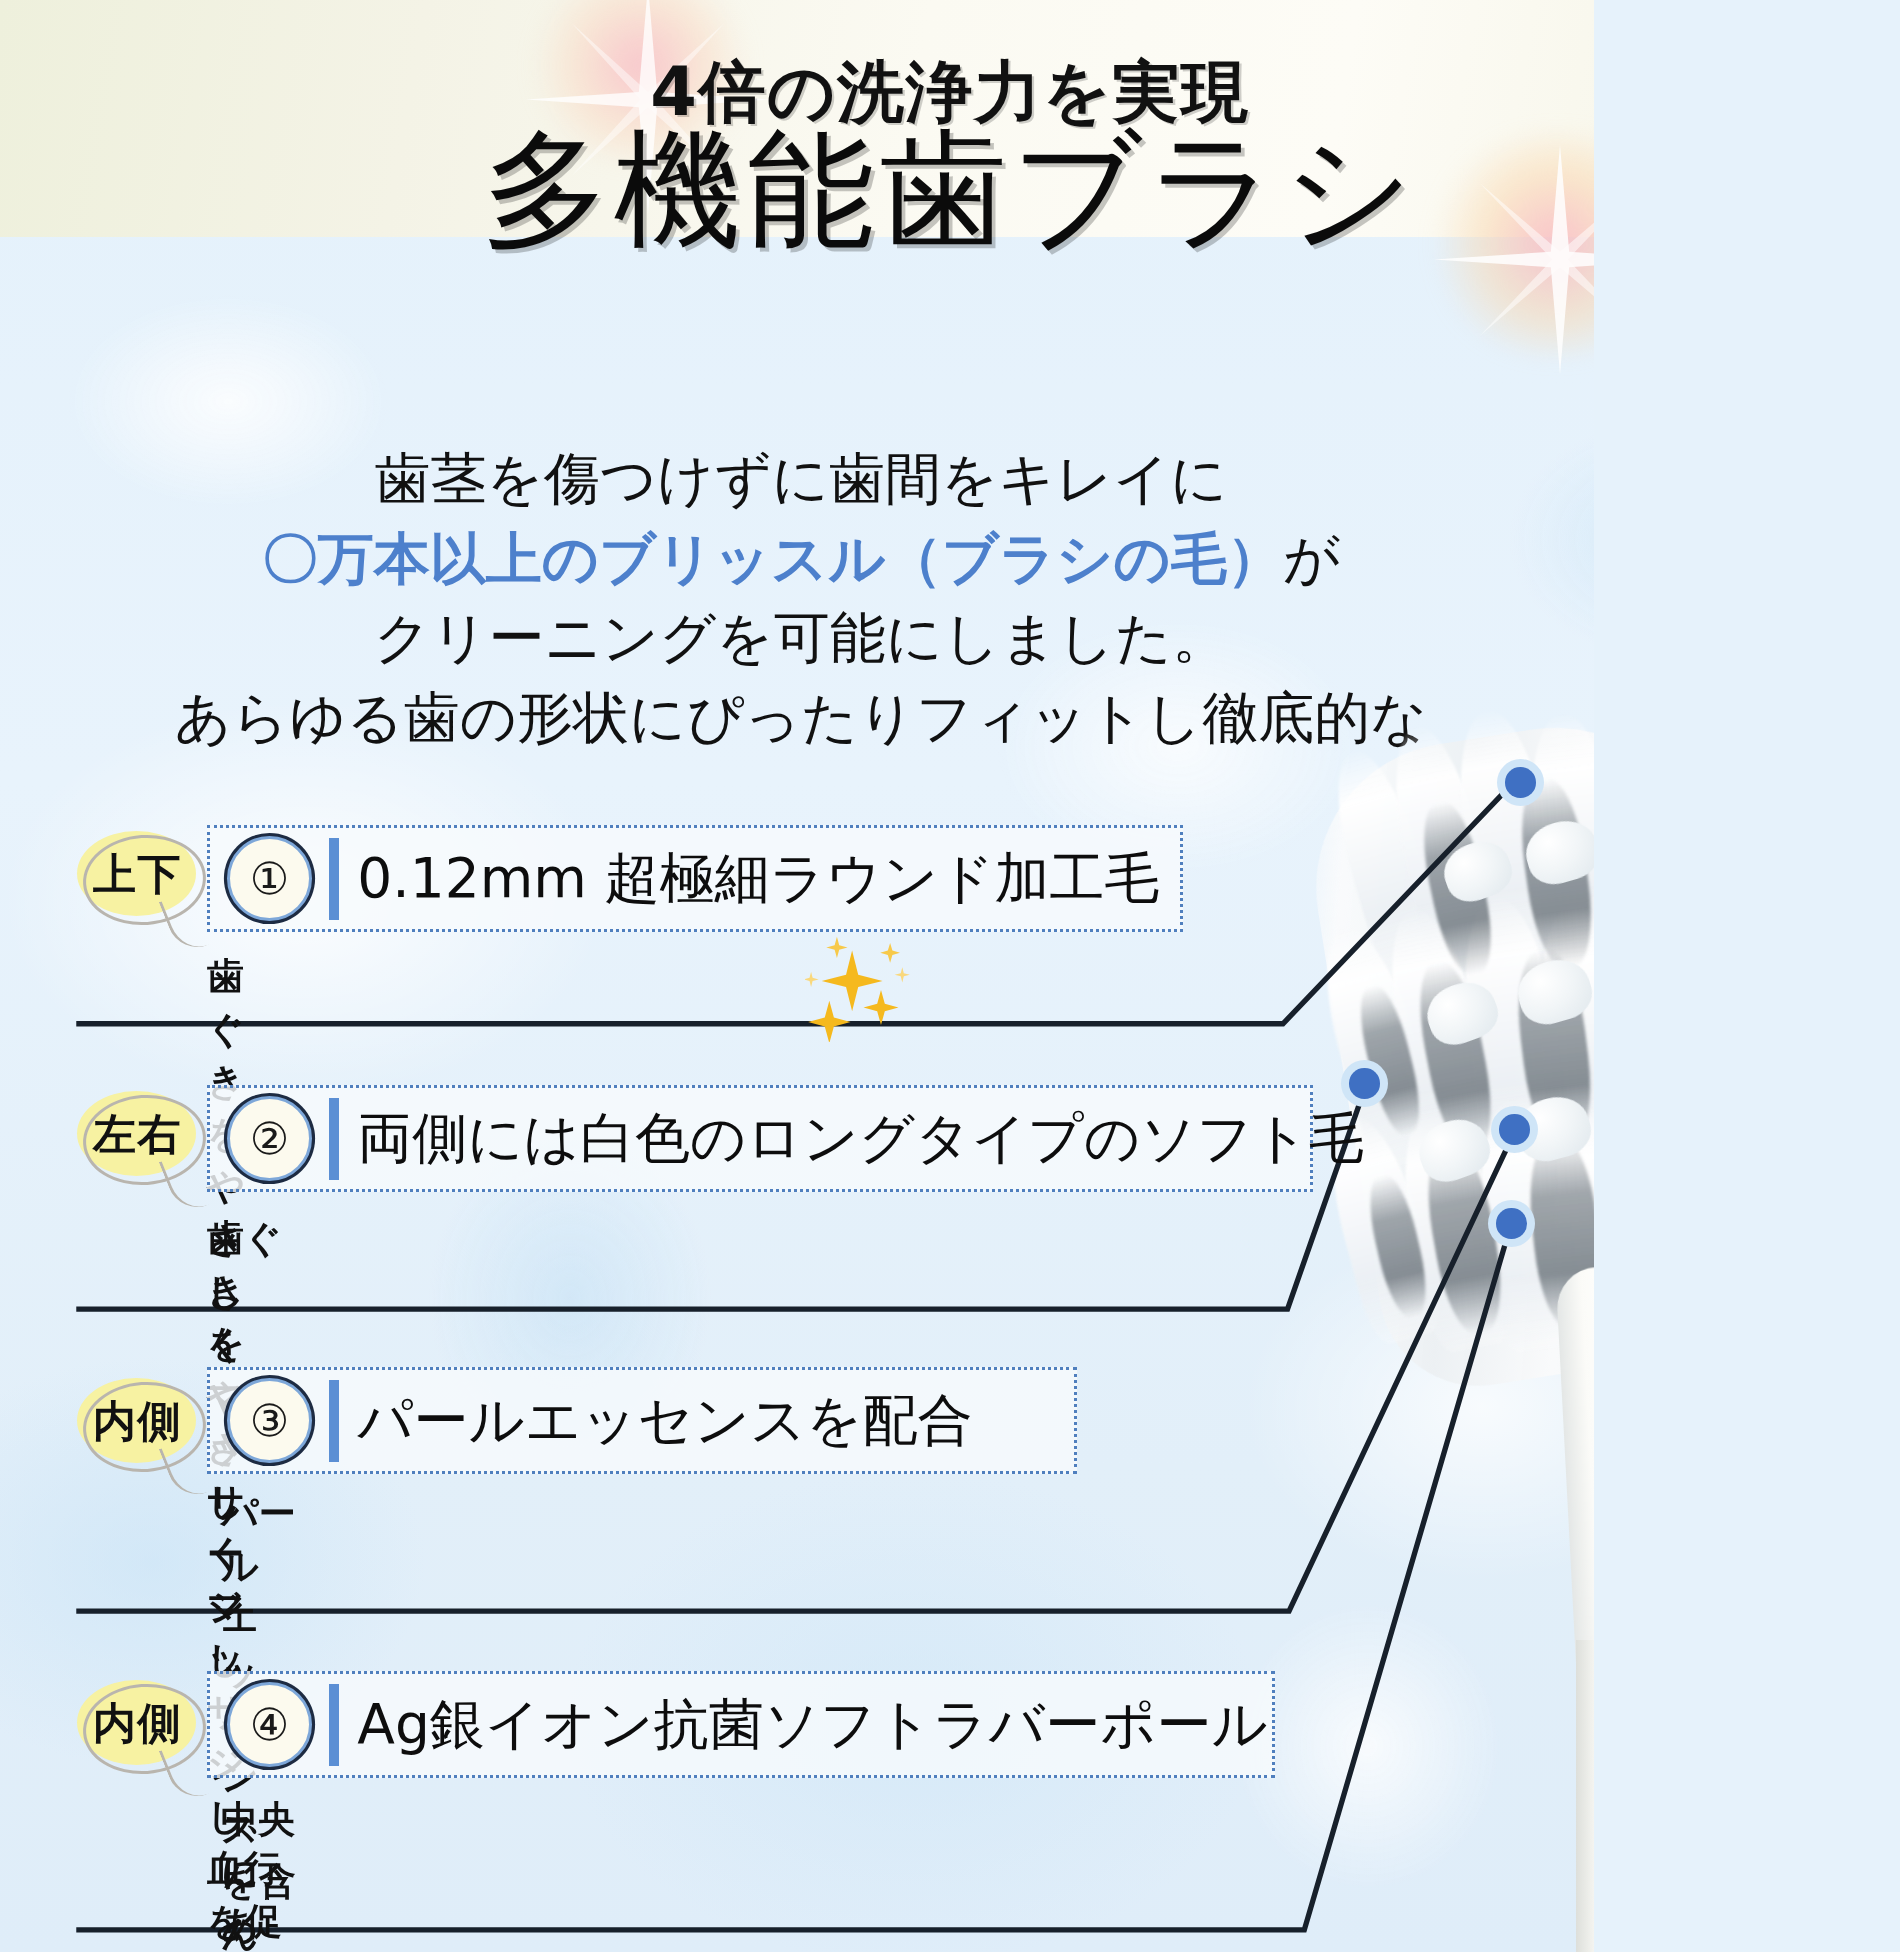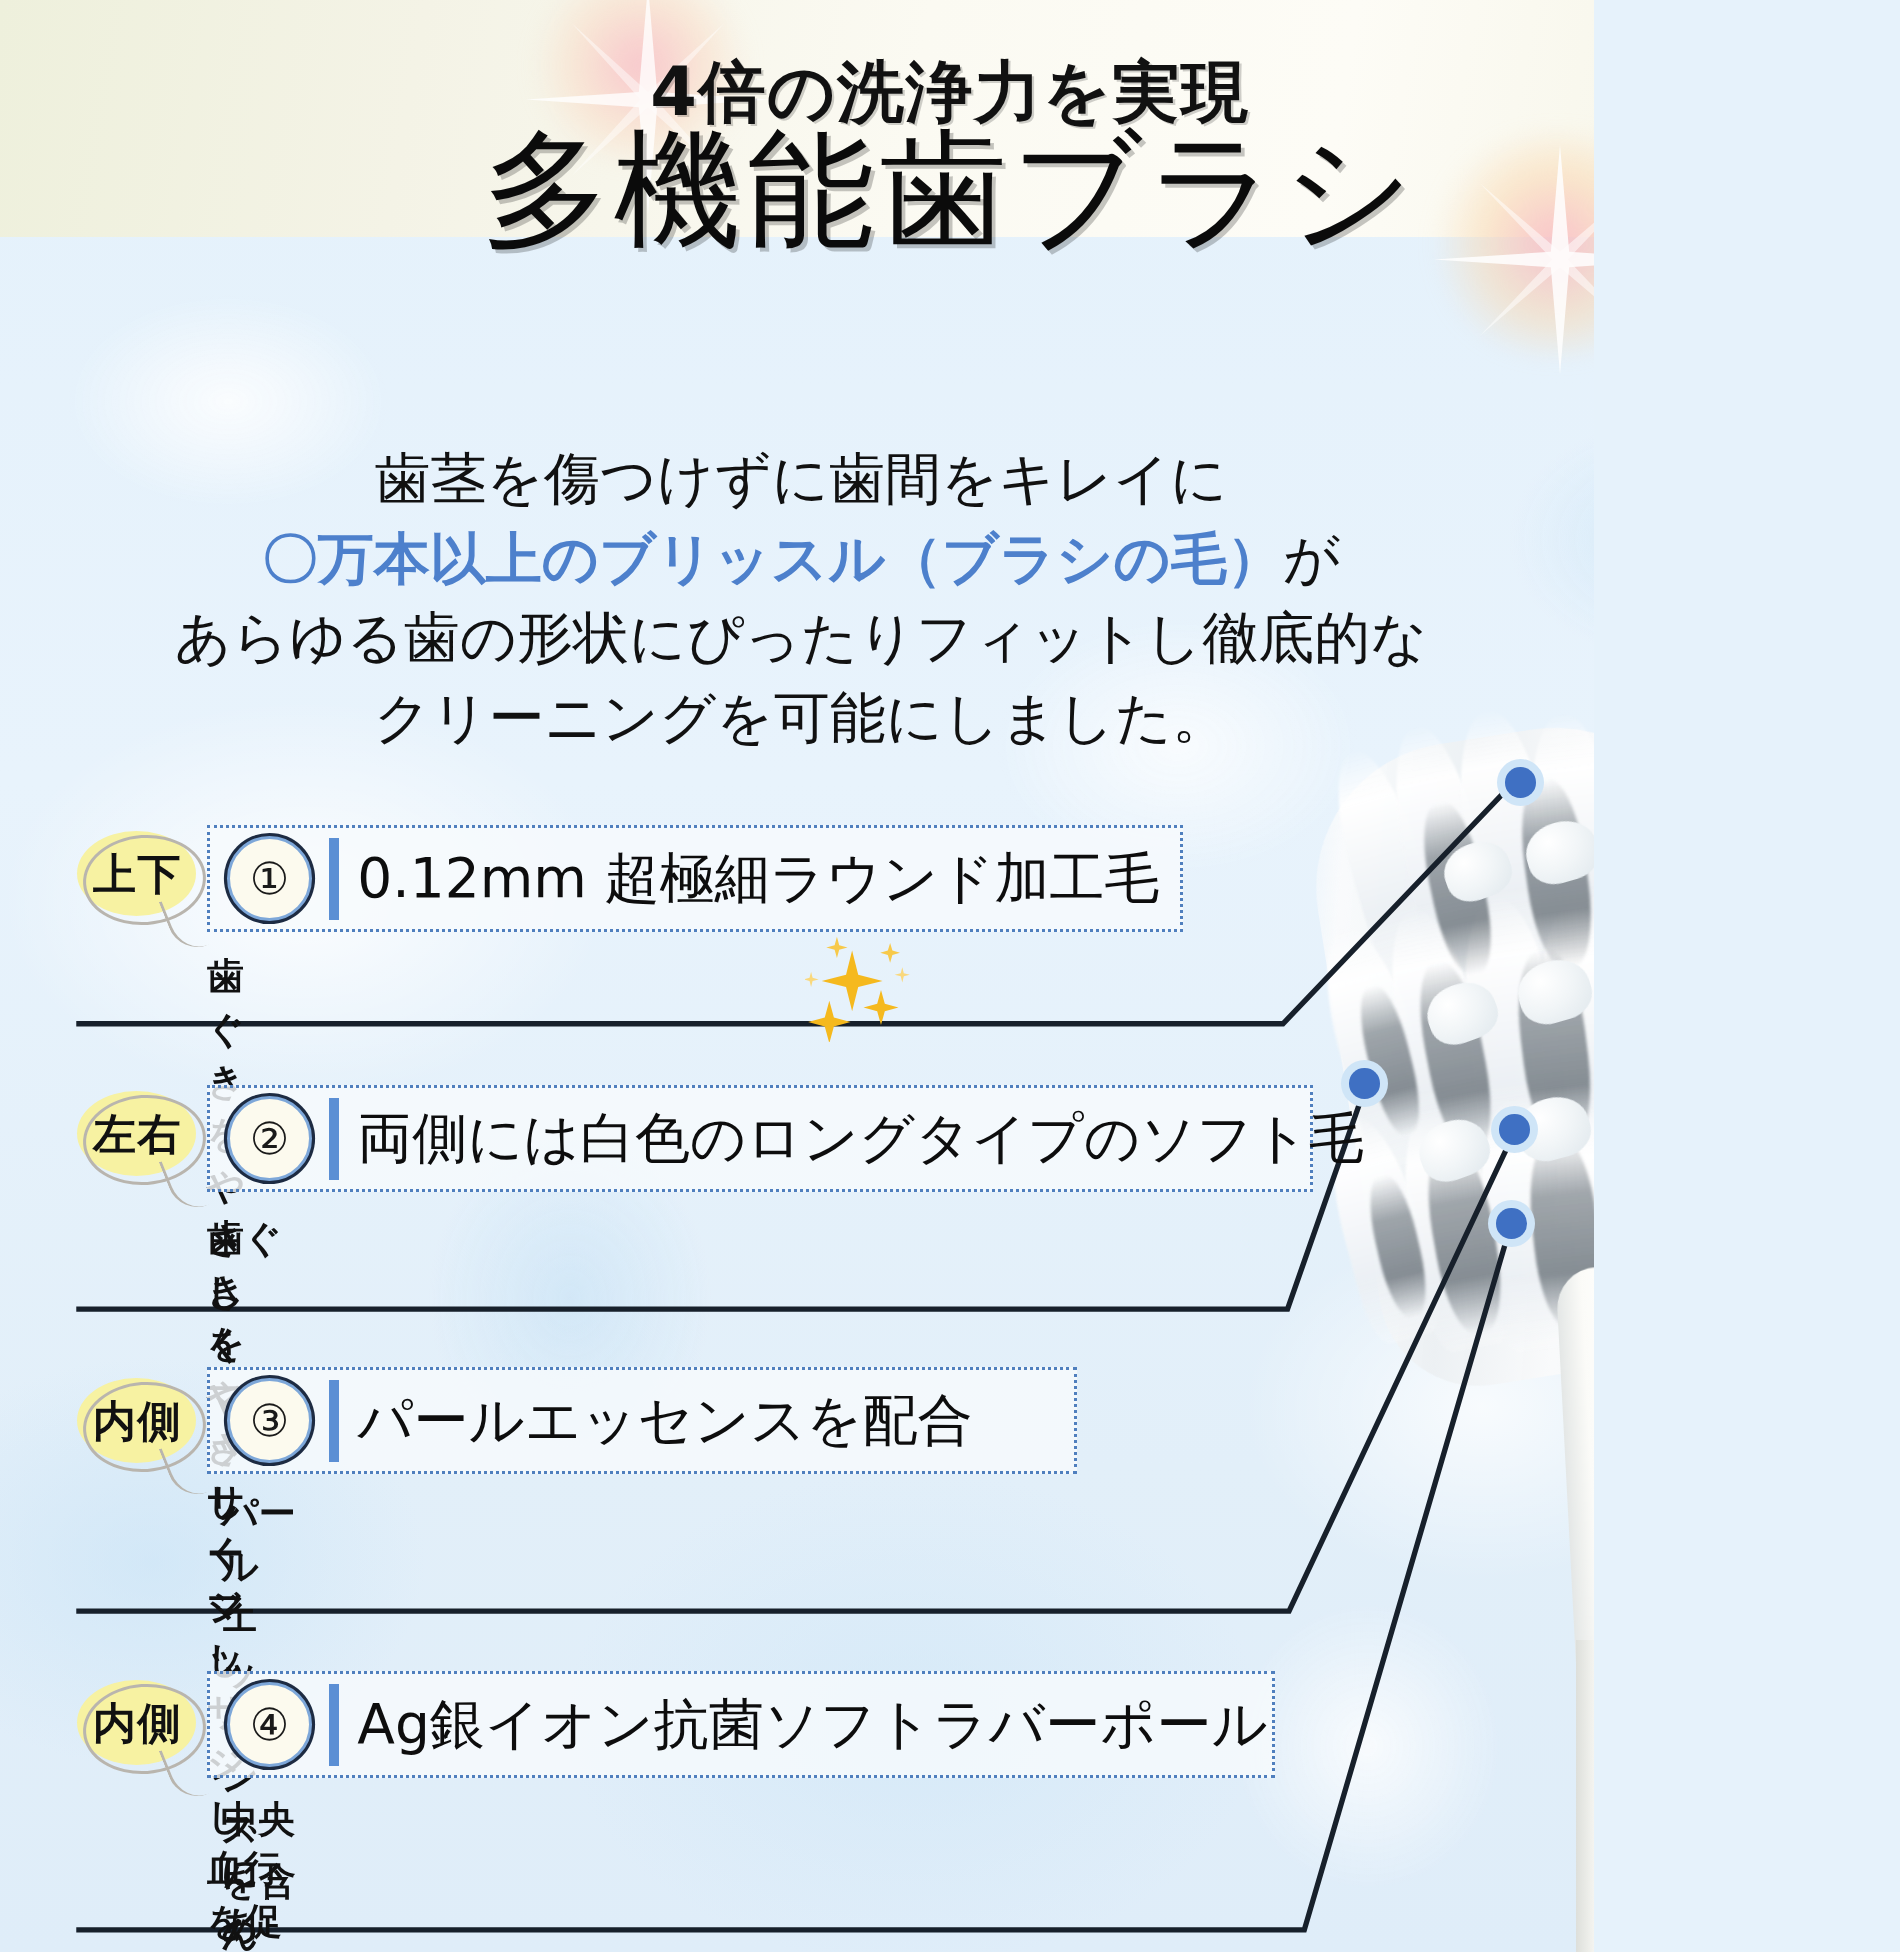--- a/index.html
+++ b/index.html
@@ -205,22 +205,22 @@
   </svg>
 
   <div class="hdr-sub">4倍の洗浄力を実現</div>
   <div class="hdr-title">多機能歯ブラシ</div>
 
   <div class="lead">
     <div>歯茎を傷つけずに歯間をキレイに</div>
     <div>
       <span class="hl">〇万本以上のブリッスル（ブラシの毛）</span><span>が</span>
     </div>
+    <div>クリーニングを可能にしました。</div>
     <div>あらゆる歯の形状にぴったりフィットし徹底的な</div>
-    <div>クリーニングを可能にしました。</div>
   </div>
 
   <div class="brush">
     <div class="brush-head"></div>
     <div class="brush-rim"></div>
 
     <div class="bristle" style="left:53px;top:15.3px;width:69px;height:229px;transform:rotate(-16deg);"></div>
     <div class="bristle" style="left:107px;top:-7.6px;width:76px;height:252px;transform:rotate(-12deg);"></div>
     <div class="bristle" style="left:168px;top:-23px;width:84px;height:259px;transform:rotate(-9deg);"></div>
     <div class="bristle" style="left:236px;top:-19px;width:84px;height:252px;transform:rotate(-6deg);"></div>

